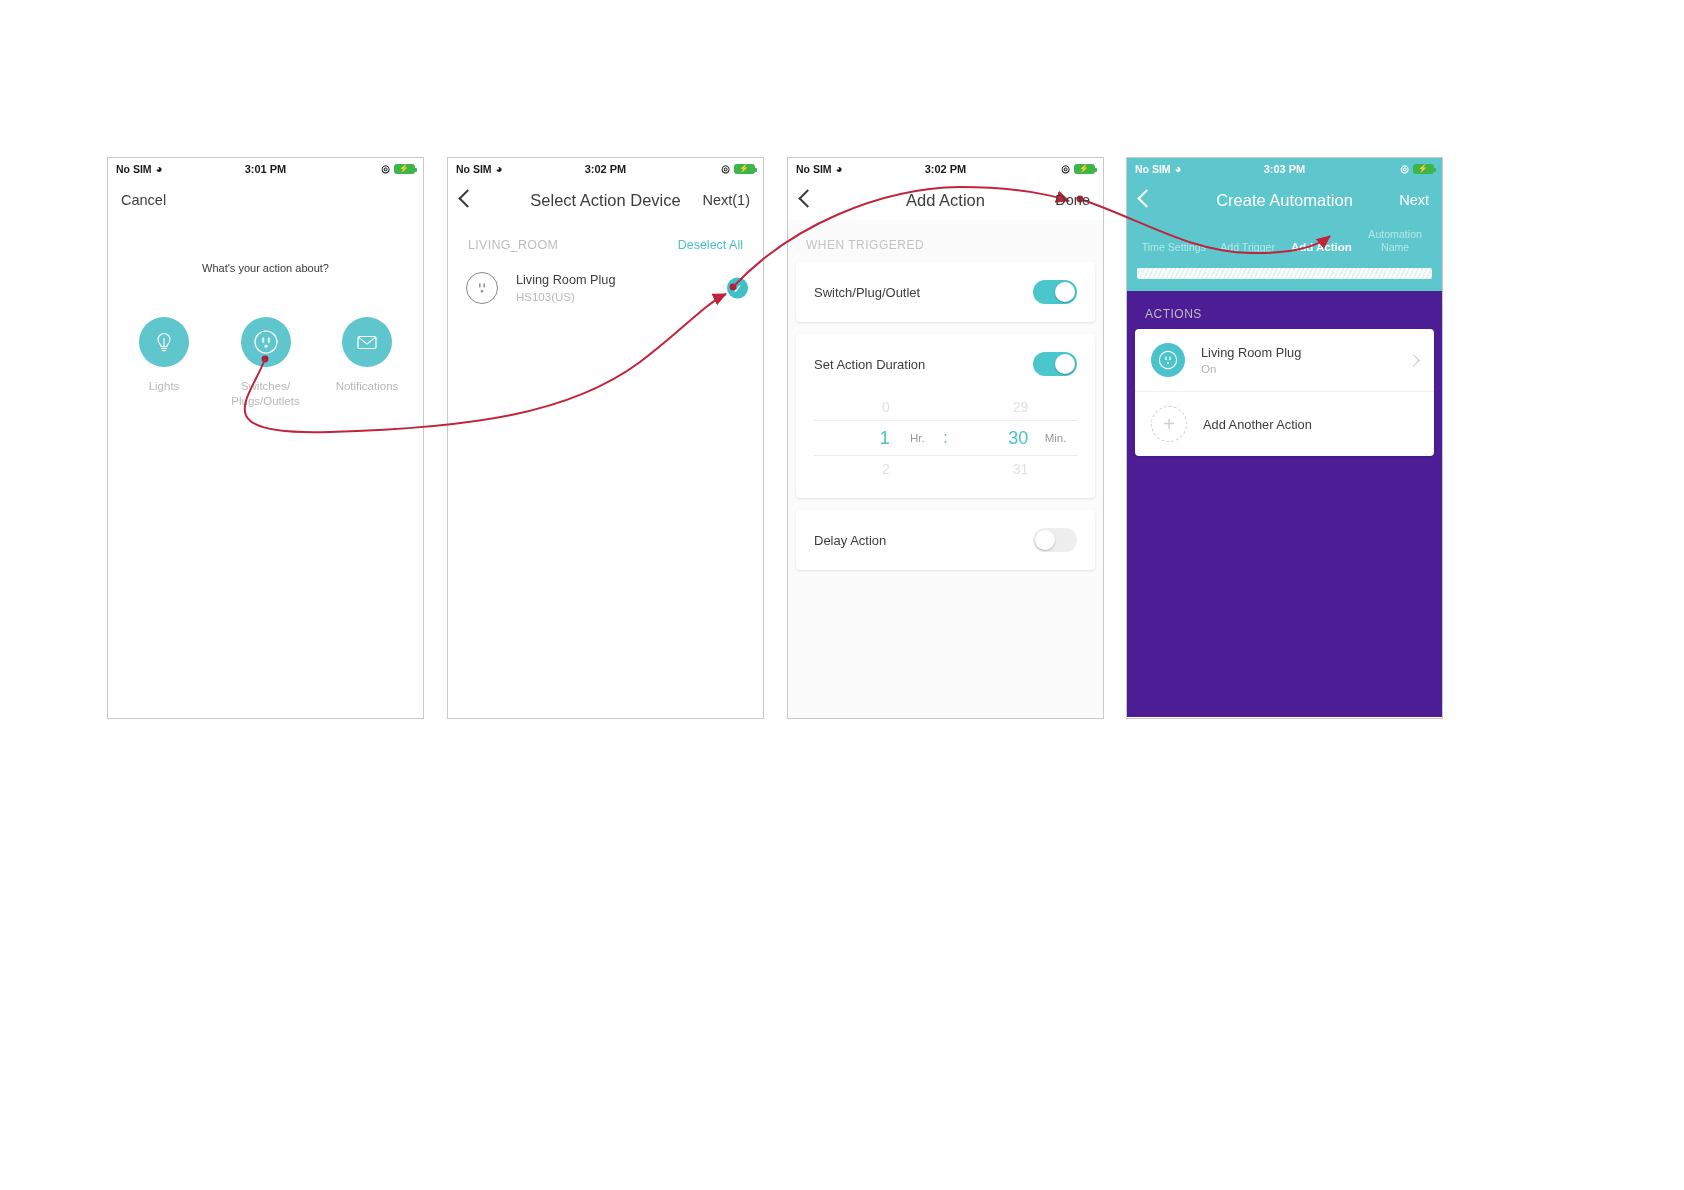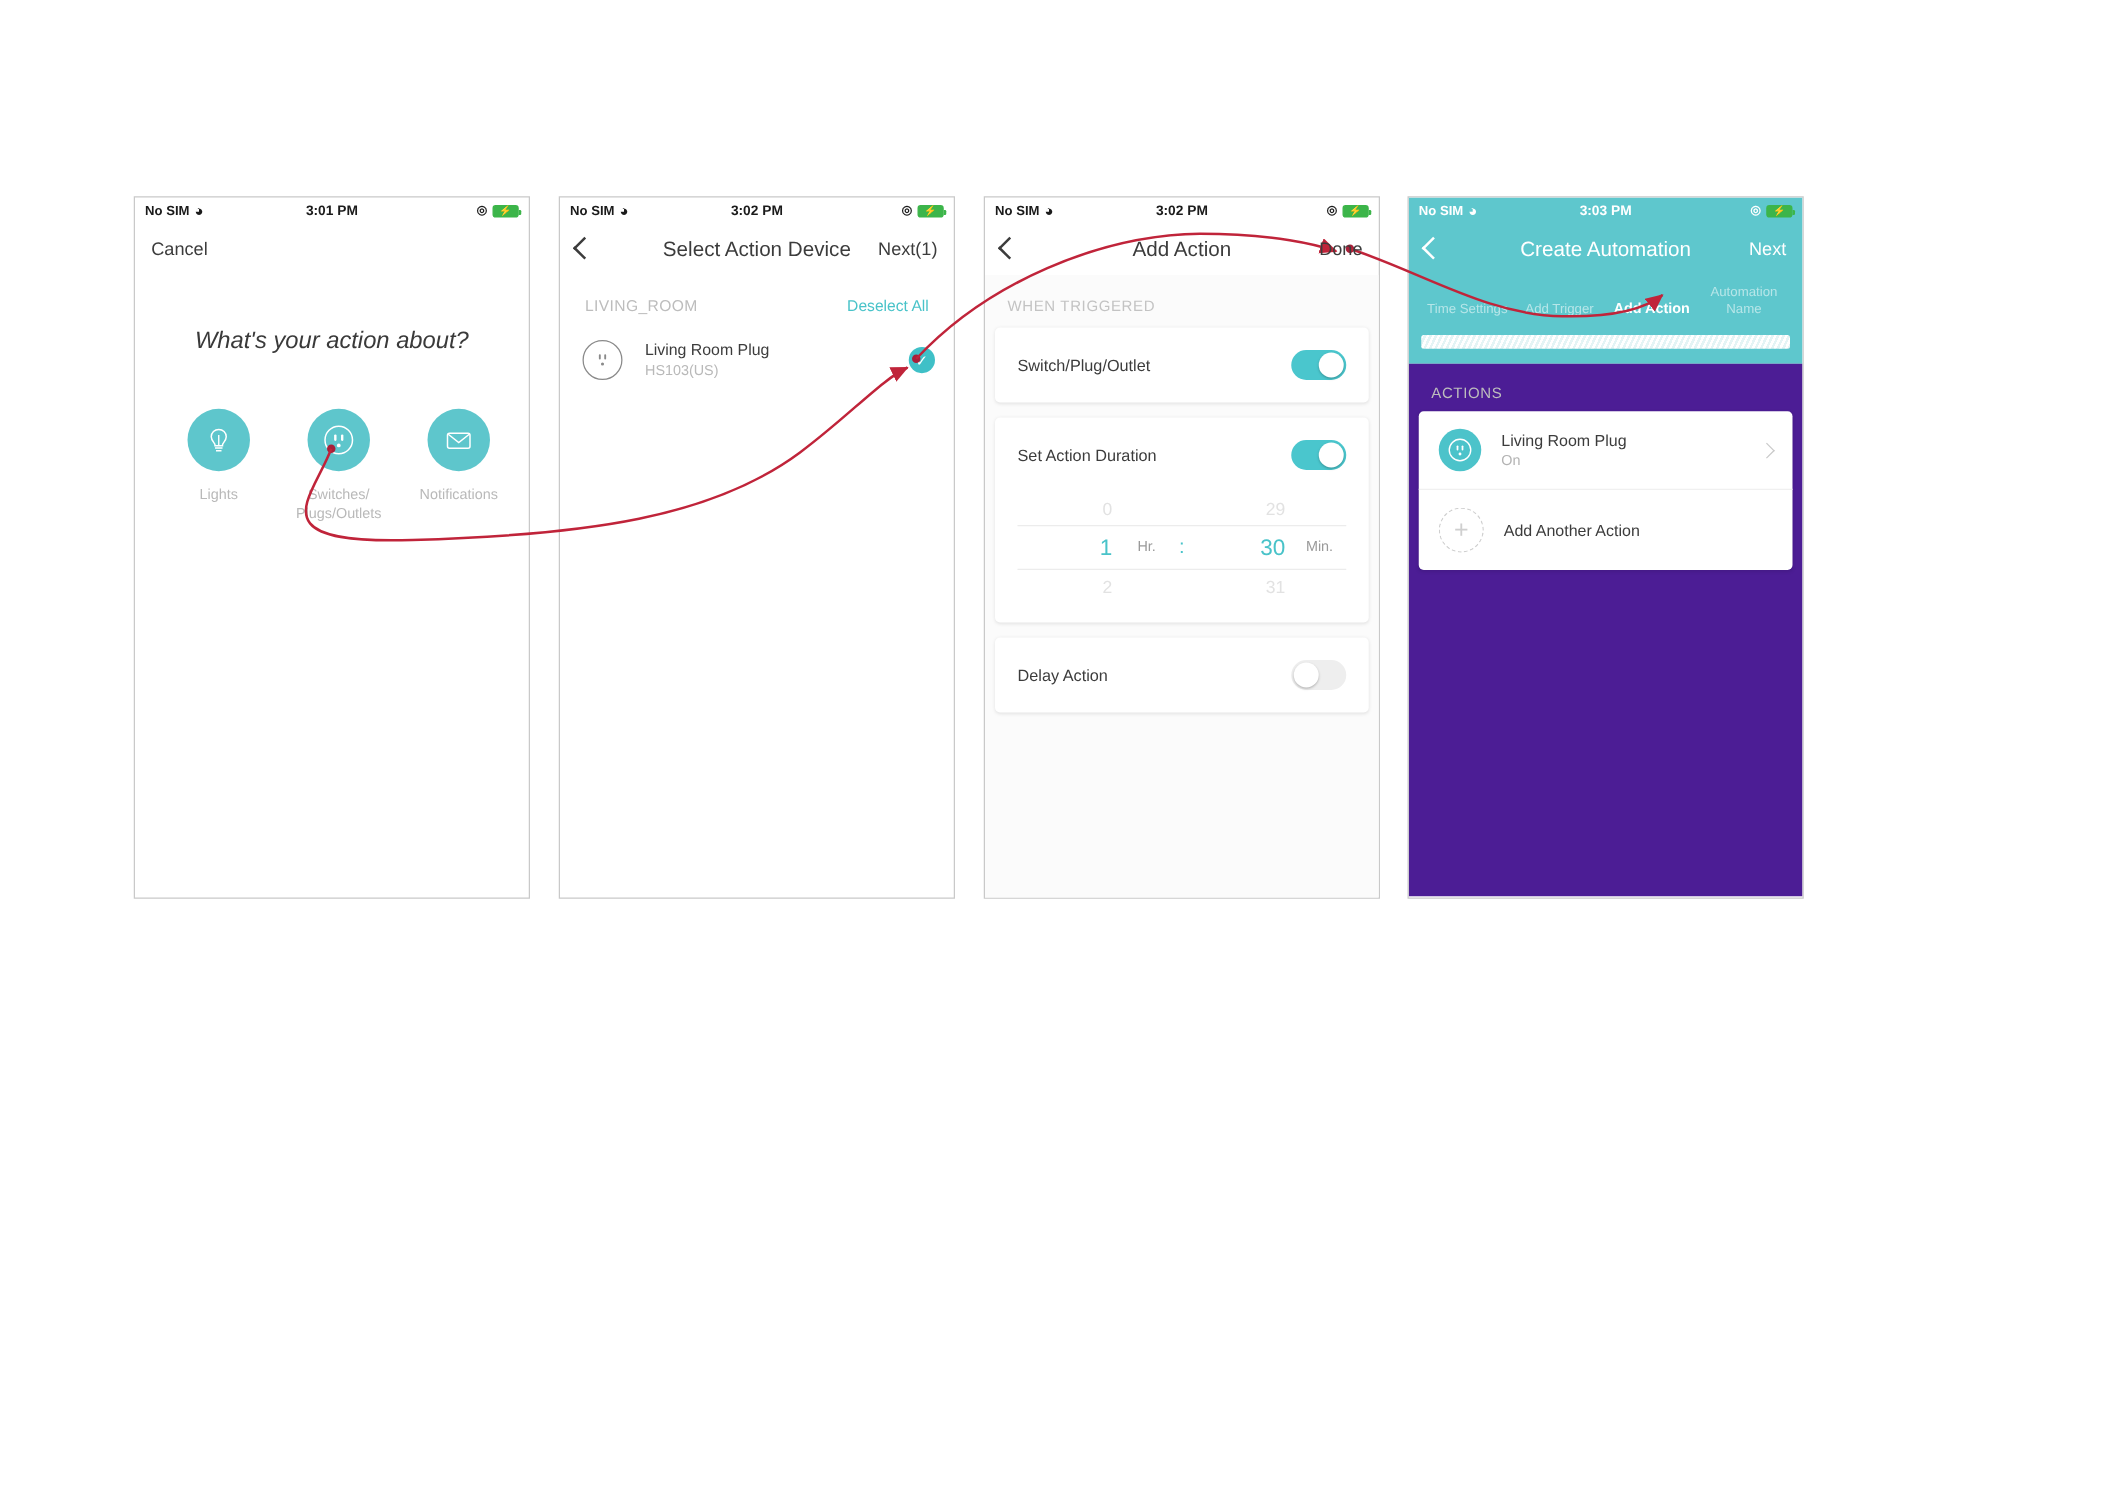--- a/index.html
+++ b/index.html
@@ -83,30 +83,28 @@
     border-left:2px solid #3c3c3c;
     border-bottom:2px solid #3c3c3c;
     transform: rotate(45deg);
   }
   .chev-back.white { border-color:#ffffff; }
 
   
   .p1-question {
     text-align:center;
     margin-top: 42px;
-    font-size: 19px;
+    font-size: 11px;
     color: #3a3a3a;
-    font-style: italic;
   }
   .p1-options {
     display:flex;
-    justify-content: flex-end;
+    justify-content: space-between;
     margin-top: 43px;
     padding: 0 14px;
-    gap: 12px;
   }
   .p1-opt { width: 84px; text-align:center; }
   .p1-circle {
     width: 50px; height: 50px;
     border-radius: 50%;
     background: #5ec6cc;
     margin: 0 auto;
     display:flex; align-items:center; justify-content:center;
   }
   .p1-label {

